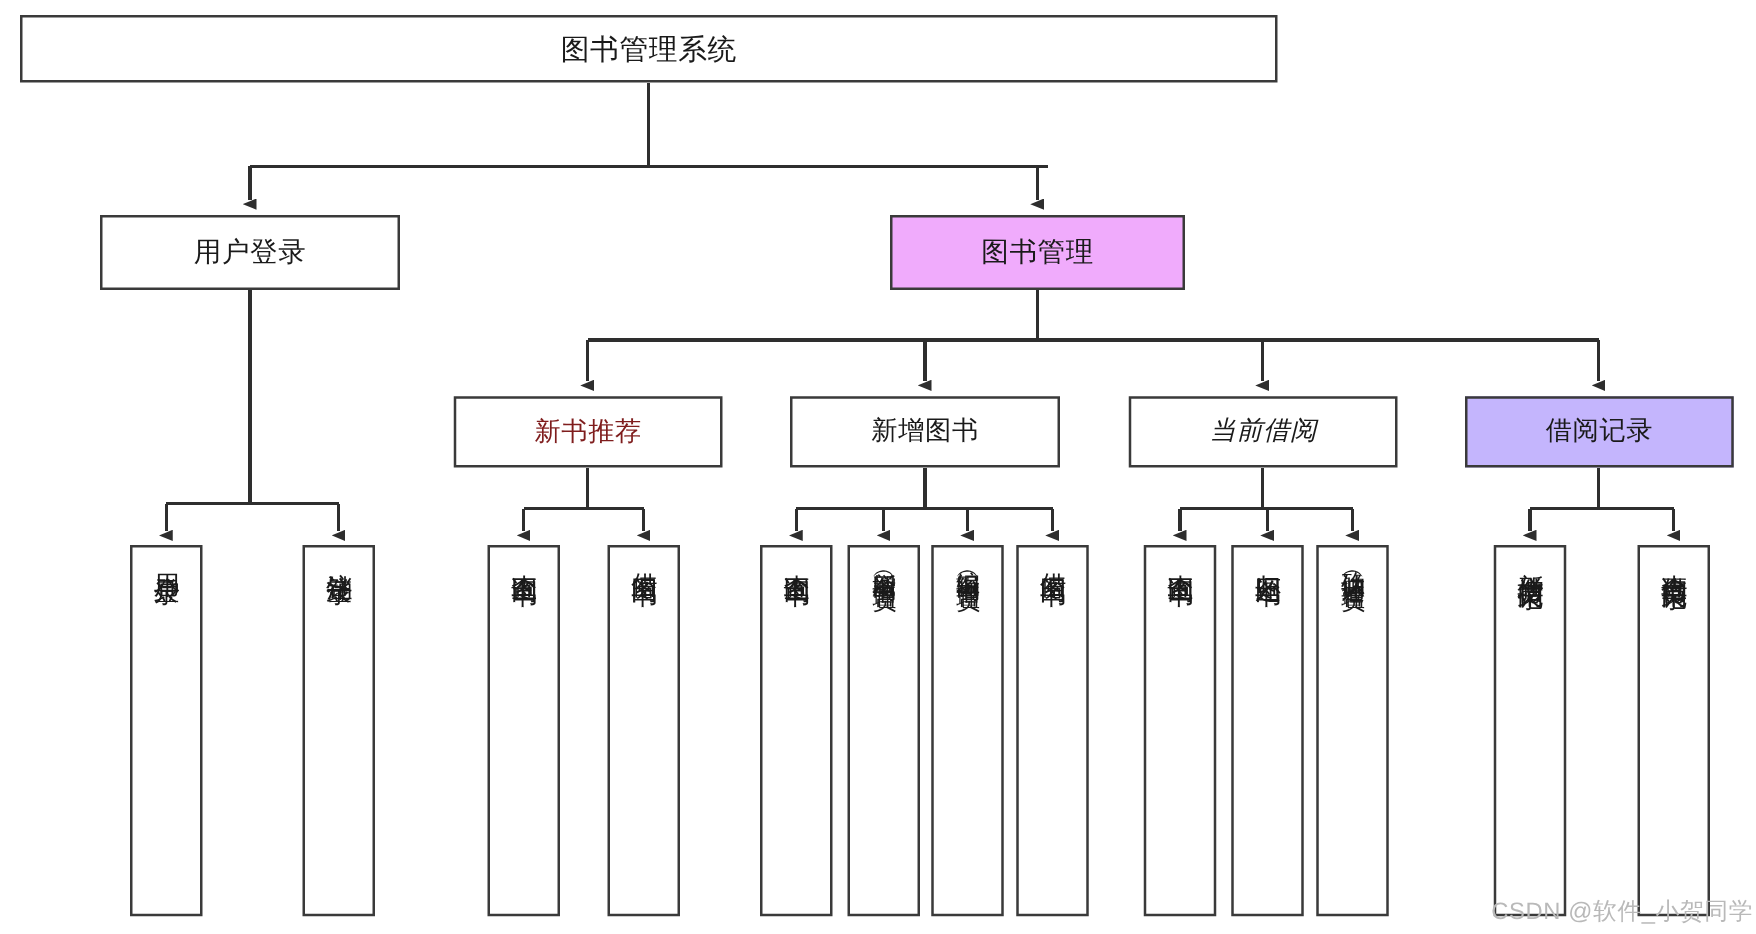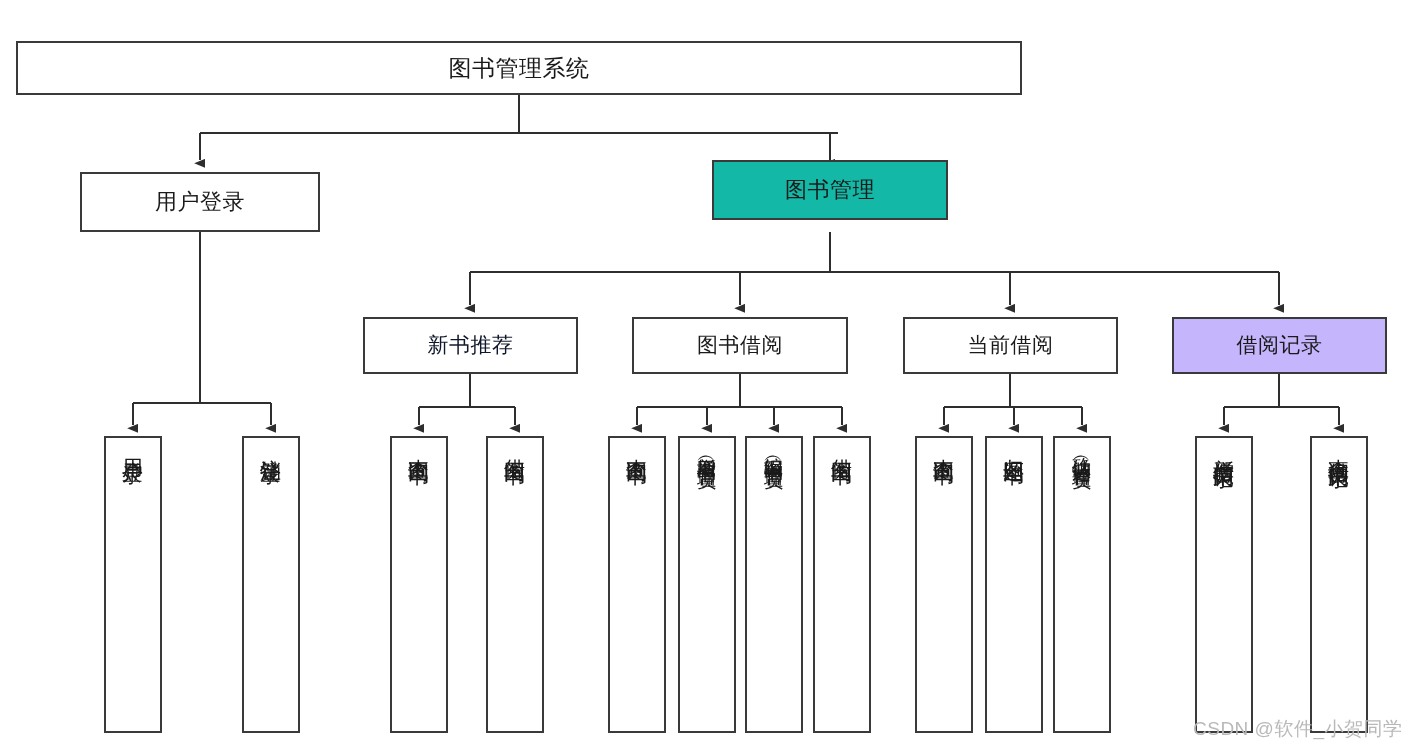--- a/index.html
+++ b/index.html
@@ -48,21 +48,21 @@
   .node.vert {
     align-items: flex-start;
     padding-top: 4px;
   }
   .node.vert .lbl {
     writing-mode: vertical-rl;
     text-orientation: upright;
     letter-spacing: 2px;
     line-height: 1;
   }
-  .root     { font-size: 23px; margin-top: 29px; }
+  .root     { font-size: 23px; }
   .level2   { font-size: 22px; }
   .level3   { font-size: 21px; }
   .leaf     { font-size: 21px; }
   .leaf-sm  { font-size: 19px; }
   .watermark {
     position: absolute;
     color: #b9b9b9;
     font-size: 19px;
     white-space: nowrap;
     letter-spacing: 0.5px;
@@ -124,31 +124,31 @@
     </g>
   </svg>
 
   <div class="node horiz root" style="left: 16px; top: 12px; width: 1006px; height: 54px; border-color: rgb(58, 58, 58); background: rgb(255, 255, 255); color: rgb(26, 26, 26);">
     <span class="lbl">图书管理系统</span>
   </div>
 
   <div class="node horiz level2" style="left: 80px; top: 172px; width: 240px; height: 60px; border-color: rgb(58, 58, 58); background: rgb(255, 255, 255); color: rgb(26, 26, 26);">
     <span class="lbl">用户登录</span>
   </div>
-  <div class="node horiz level2" style="left: 712px; top: 160px; width: 236px; height: 60px; border-color: rgb(58, 58, 58); background: #14b8a6; color: rgb(26, 26, 26);">
+  <div class="node horiz level2" style="left: 712px; top: 172px; width: 236px; height: 60px; border-color: rgb(58, 58, 58); background: #f0abfc; color: rgb(26, 26, 26);">
     <span class="lbl">图书管理</span>
   </div>
 
-  <div class="node horiz level3" style="left: 363px; top: 317px; width: 215px; height: 57px; border-color: rgb(58, 58, 58); background: rgb(255, 255, 255); color: #0f172a; font-family: Liberation Serif, serif;">
+  <div class="node horiz level3" style="left: 363px; top: 317px; width: 215px; height: 57px; border-color: rgb(58, 58, 58); background: rgb(255, 255, 255); color: #7f1d1d; font-family: Liberation Serif, serif;">
     <span class="lbl">新书推荐</span>
   </div>
   <div class="node horiz level3" style="left: 632px; top: 317px; width: 216px; height: 57px; border-color: rgb(58, 58, 58); background: rgb(255, 255, 255); color: rgb(26, 26, 26);">
-    <span class="lbl">图书借阅</span>
+    <span class="lbl">新增图书</span>
   </div>
-  <div class="node horiz level3" style="left: 903px; top: 317px; width: 215px; height: 57px; border-color: rgb(58, 58, 58); background: rgb(255, 255, 255); color: rgb(26, 26, 26);">
+  <div class="node horiz level3" style="left: 903px; top: 317px; width: 215px; height: 57px; border-color: rgb(58, 58, 58); background: rgb(255, 255, 255); color: rgb(26, 26, 26); font-style: italic;">
     <span class="lbl">当前借阅</span>
   </div>
   <div class="node horiz level3" style="left: 1172px; top: 317px; width: 215px; height: 57px; border-color: rgb(58, 58, 58); background: #c4b5fd; color: rgb(26, 26, 26);">
     <span class="lbl">借阅记录</span>
   </div>
 
   <div class="node vert leaf" style="left: 104px; top: 436px; width: 58px; height: 297px; border-color: rgb(58, 58, 58); background: rgb(255, 255, 255); color: rgb(26, 26, 26);">
     <span class="lbl">用户登录</span>
   </div>
   <div class="node vert leaf" style="left: 242px; top: 436px; width: 58px; height: 297px; border-color: rgb(58, 58, 58); background: rgb(255, 255, 255); color: rgb(26, 26, 26);">

